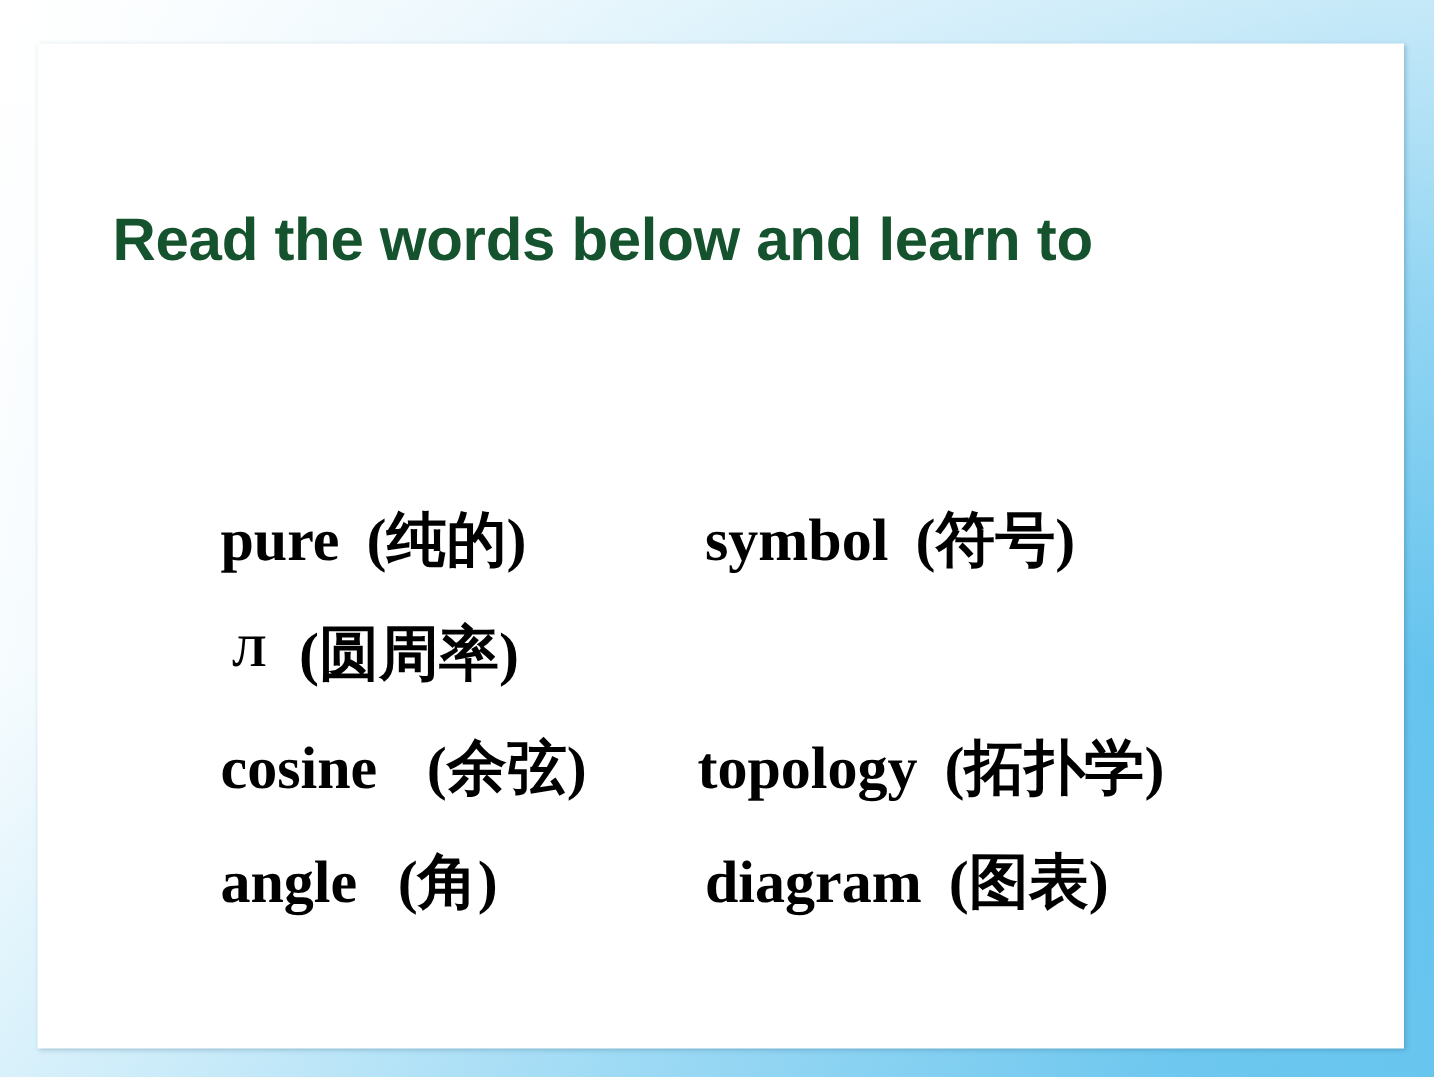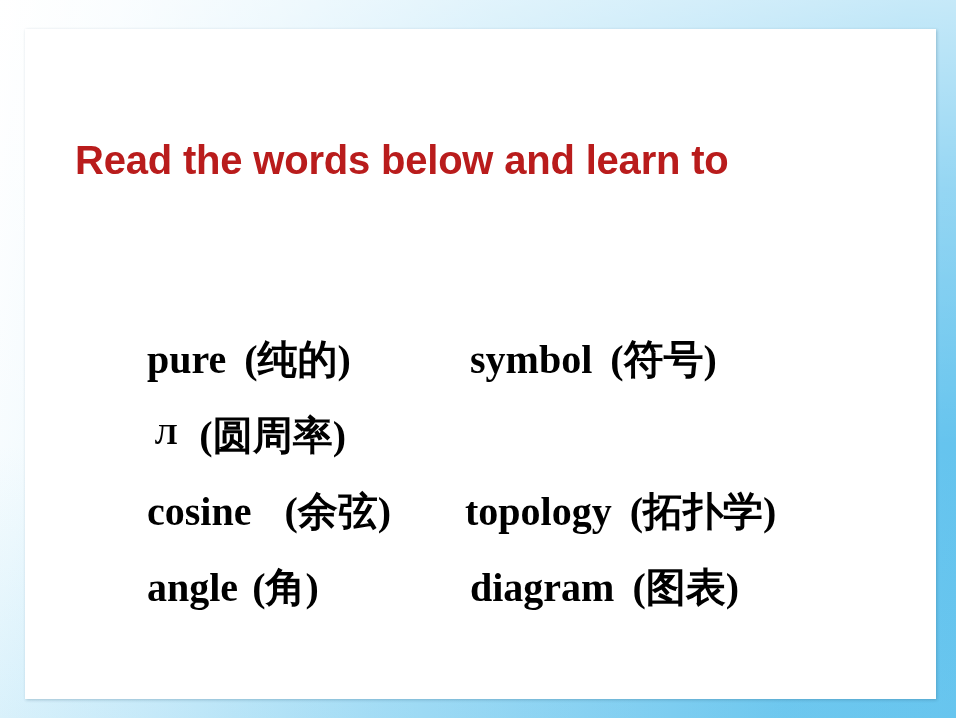--- a/index.html
+++ b/index.html
@@ -56,21 +56,21 @@
     background: #ffffff;
     box-shadow: 1px 1px 3px rgba(40,90,120,0.30);
   }
 
   
   #heading {
     position: absolute;
     left: 50px;
     top: 95px;
     width: 830px;
-    color: #b91c1c;
+    color: #14532d;
     font-family: "Liberation Sans", sans-serif;
     font-weight: bold;
     font-size: 40px;
     line-height: 72px;
     letter-spacing: -0.2px;
   }
   #heading .hline { display: block; white-space: nowrap; }
 
   
   #word-list {
@@ -152,21 +152,21 @@
           <span class="gloss">(余弦)</span>
         </div>
         <div class="word-cell col-right">
           <span class="term" style="margin-right: 8px;">topology</span>
           <span class="gloss">(拓扑学)</span>
         </div>
       </div>
 
       <div class="word-row row-4">
         <div class="word-cell col-left">
-          <span class="term" style="margin-right: 4px;">angle</span>
+          <span class="term" style="margin-right: 17px;">angle</span>
           <span class="gloss">(角)</span>
         </div>
         <div class="word-cell col-right">
           <span class="term" style="margin-right: 8px;">diagram</span>
           <span class="gloss">(图表)</span>
         </div>
       </div>
 
     </div>
   </div>

